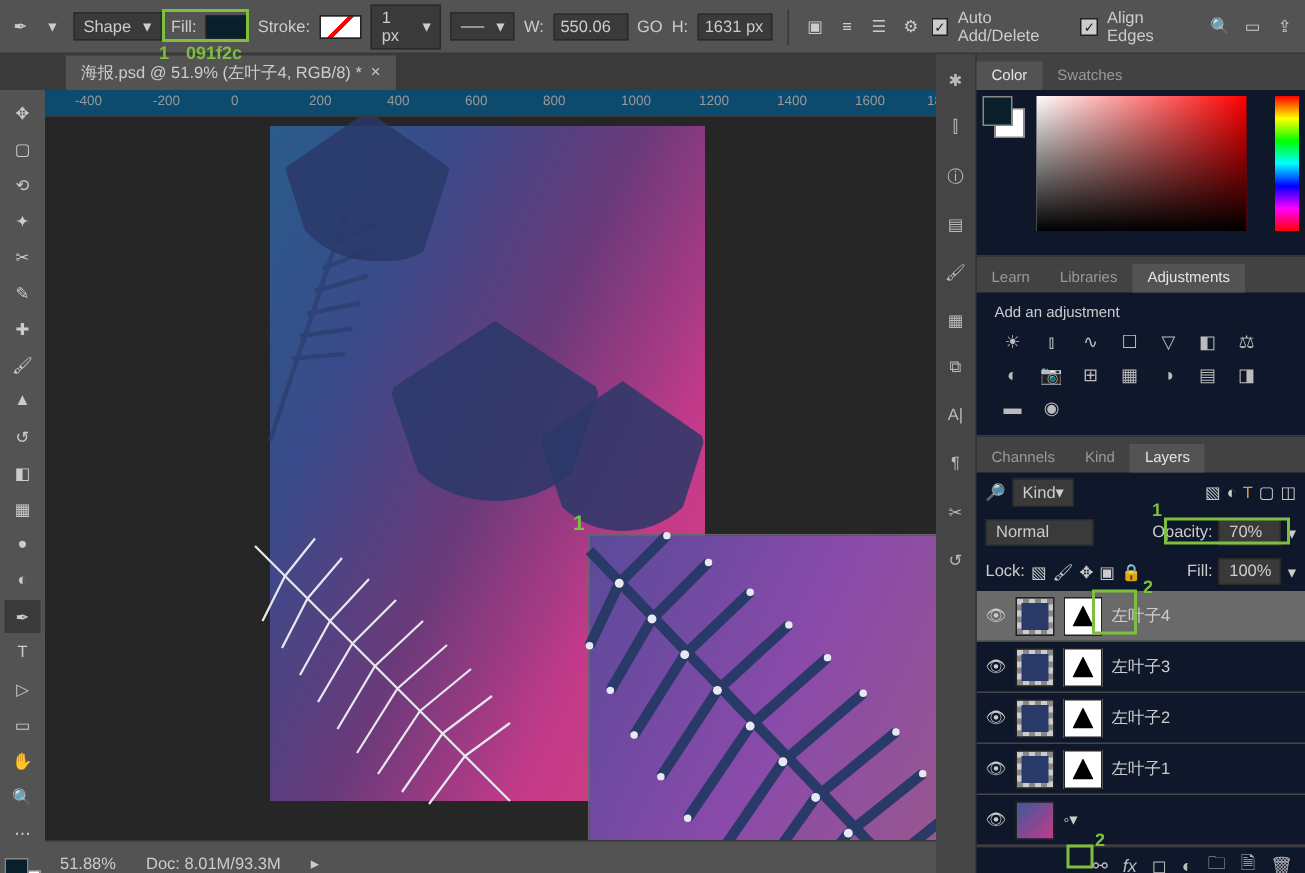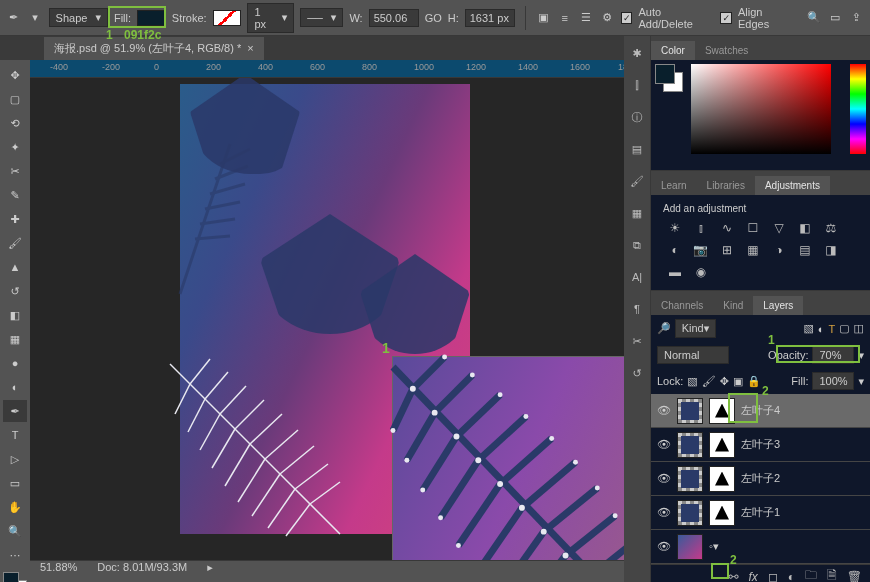--- a/index.html
+++ b/index.html
@@ -32,21 +32,21 @@
 .monstera2{left:80px;top:130px;width:140px;height:120px;border-radius:50%;clip-path:polygon(50% 0%,100% 38%,82% 100%,18% 100%,0% 38%)}
 .monstera3{left:180px;top:170px;width:110px;height:100px;border-radius:50%;clip-path:polygon(50% 0%,100% 38%,82% 100%,18% 100%,0% 38%)}
 .fern-outline{position:absolute;left:-10px;top:260px;width:180px;height:200px}
 .fern-outline line{stroke:#e8e8f0;stroke-width:1.5}
 .fern-shadow{position:absolute;left:0;top:60px;width:100px;height:150px;opacity:.6}
 .fern-shadow line{stroke:#2a3a68;stroke-width:3}
 .zoom-panel{position:absolute;left:362px;top:278px;width:240px;height:264px;background:linear-gradient(115deg,#5a4a9a 0%,#8a4aaa 50%,#9a5a8a 100%);border:1px solid #666}
 .zoom-fern{position:absolute;left:0;top:0;width:100%;height:100%}
 .zoom-fern line{stroke:#2a3a68;stroke-width:7}
 .zoom-fern circle{fill:#e8e8f0}
-.statusbar{position:absolute;left:30px;bottom:0;right:246px;height:22px;background:#535353;display:flex;align-items:flex-start;padding:0 10px;gap:20px;font-size:10px;border-top:1px solid #383838}
+.statusbar{position:absolute;left:30px;bottom:0;right:246px;height:22px;background:#535353;display:flex;align-items:flex-end;padding:0 10px;gap:20px;font-size:10px;border-top:1px solid #383838}
 .rpanels{position:absolute;right:0;top:36px;width:220px;bottom:0;background:#0f172a;border-left:1px solid #383838;display:flex;flex-direction:column}
 .rgutter{position:absolute;right:220px;top:36px;width:26px;bottom:0;background:#454545;display:flex;flex-direction:column;align-items:center;padding-top:8px;gap:14px}
 .rgutter .g{width:18px;height:18px;color:#bbb;display:flex;align-items:center;justify-content:center}
 .panel{border-bottom:1px solid #383838}
 .ptabs{display:flex;background:#424242;height:24px;align-items:flex-end}
 .ptab{padding:4px 10px;color:#999;font-size:10px}
 .ptab.active{background:#535353;color:#e4e4e4}
 .pbody{padding:8px}
 .color-picker{position:relative;height:110px}
 .cp-fgbg{position:absolute;left:4px;top:4px;width:28px;height:28px}

